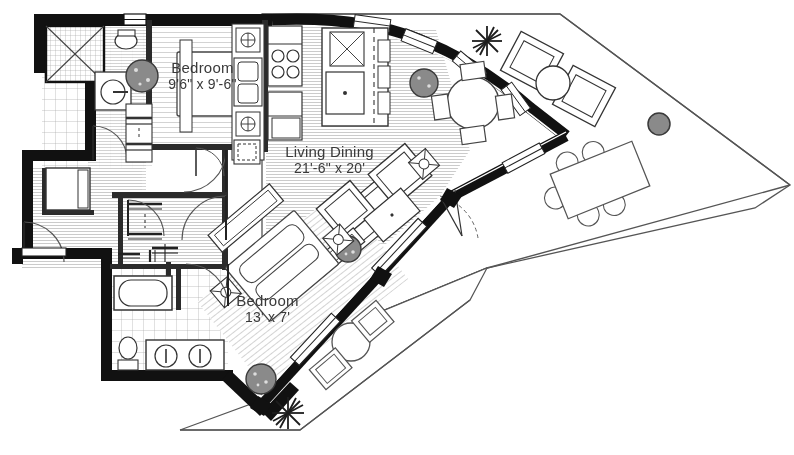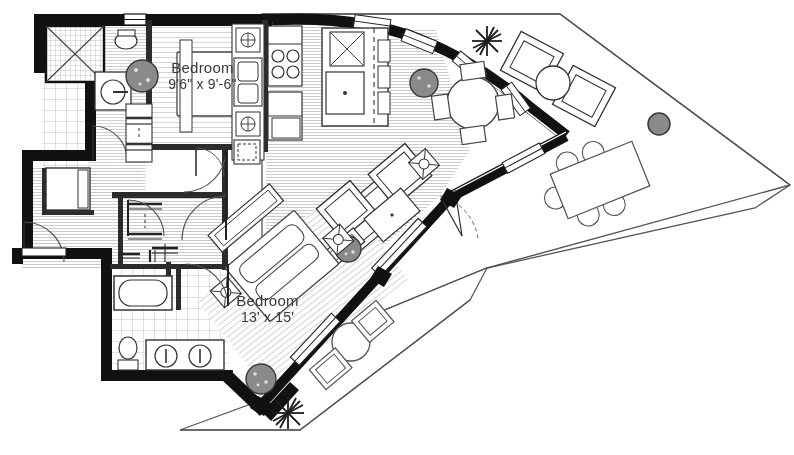--- a/index.html
+++ b/index.html
@@ -554,19 +554,23 @@
     <line x1="124" y1="19.5" x2="146" y2="19.5" stroke="#111" stroke-width="1"></line>
   </g>
 
 </svg>
 
 <div class="room-label" id="label-bedroom1">
   <div class="rl-name">Bedroom</div>
   <div class="rl-dim">9'6" x 9'-6"</div>
 </div>
 
+<div class="room-label" id="label-living">
+  <div class="rl-name">Living Dining</div>
+  <div class="rl-dim">21'-6" x 20'</div>
+</div>
 
 <div class="room-label" id="label-bedroom2">
   <div class="rl-name">Bedroom</div>
-  <div class="rl-dim">13' x 15'</div>
+  <div class="rl-dim">13' x 7'</div>
 </div>
 
 </div>
 
 </body></html>

